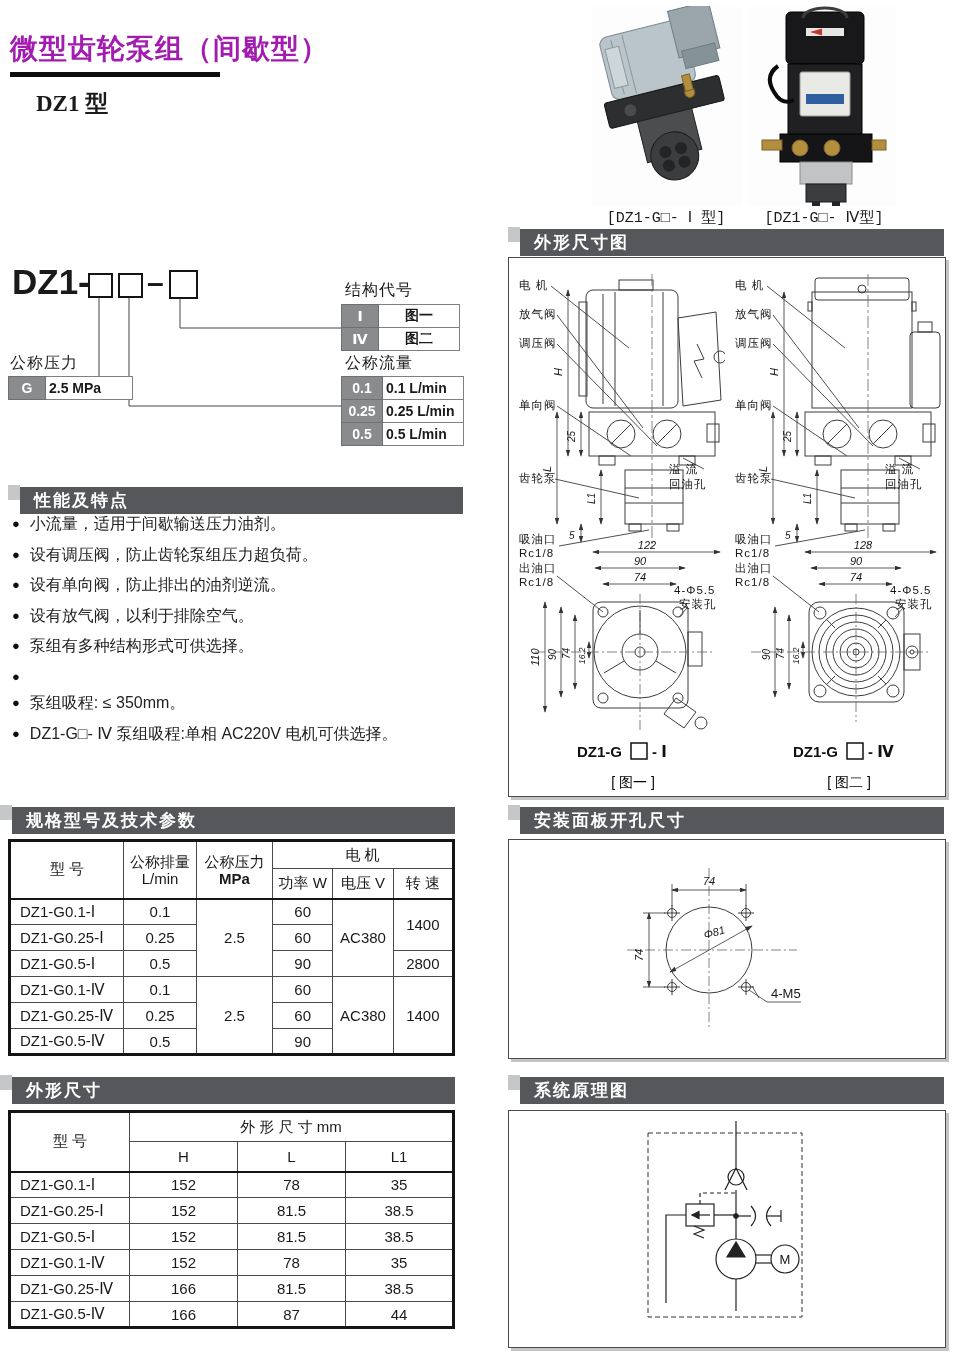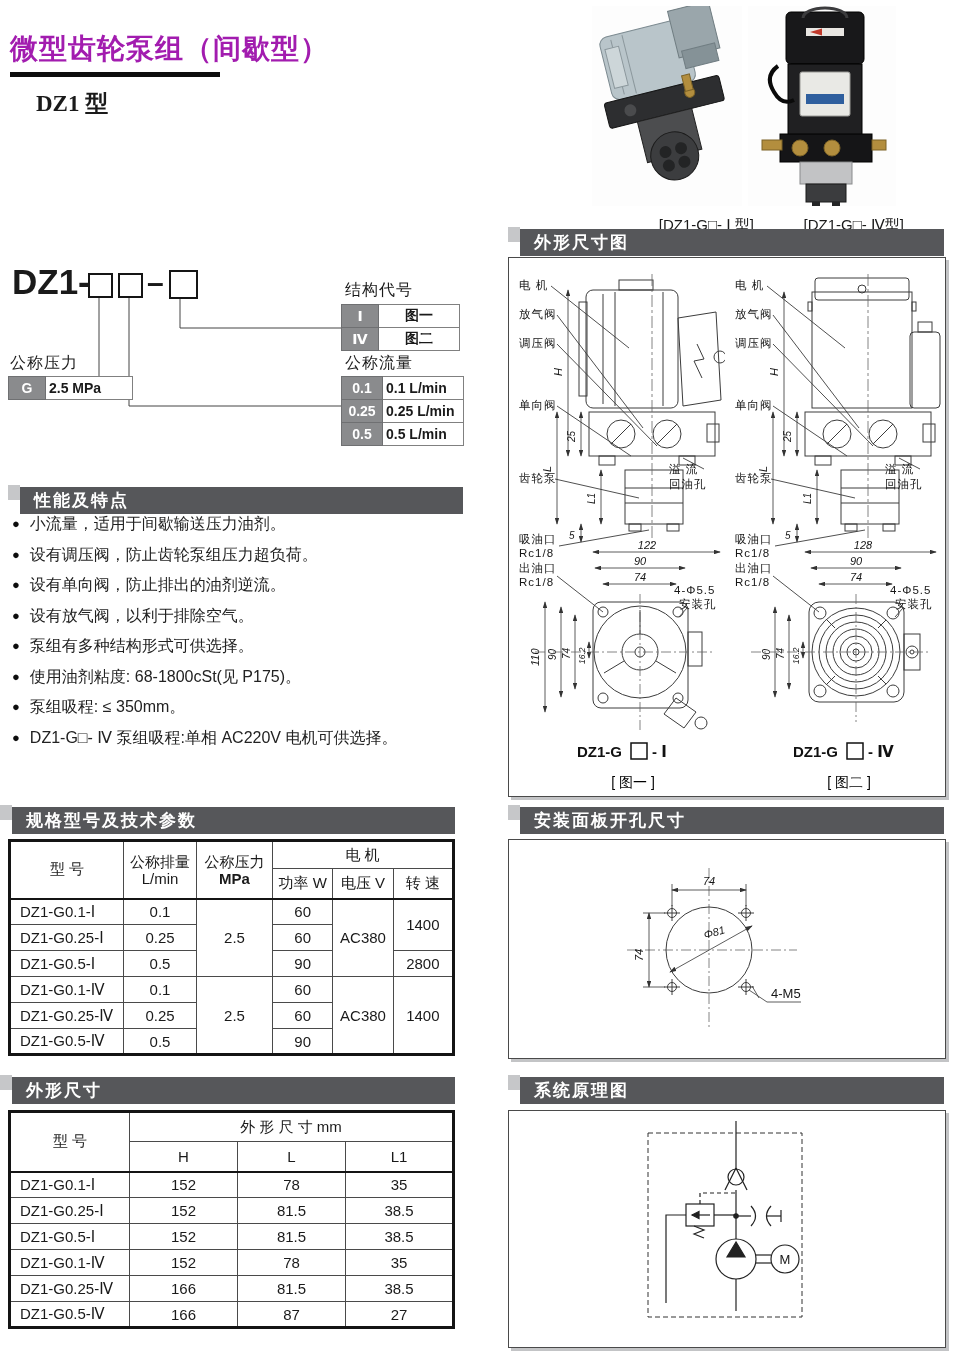--- a/index.html
+++ b/index.html
@@ -3,21 +3,21 @@
 <meta charset="utf-8">
 <style>
   html,body{margin:0;padding:0;background:#fff;}
   .page{position:relative;width:960px;height:1358px;background:#fff;overflow:hidden;
         font-family:"Liberation Sans","DejaVu Sans",sans-serif;color:#1a1a1a;}
   
   .title{position:absolute;left:10px;top:30px;font-size:28px;font-weight:900;letter-spacing:1px;color:#a21caf;}
   .title-rule{position:absolute;left:10px;top:72px;width:210px;height:5px;background:#0d0d0d;}
   .subtitle{position:absolute;left:36px;top:88px;font-size:23px;font-weight:bold;font-family:"Liberation Serif","DejaVu Serif",serif;}
   .photo{position:absolute;top:6px;height:200px;background:#fdfdfd;}
-  .caption{position:absolute;top:208px;font-size:15px;text-align:right;font-family:Liberation Sans, sans-serif;margin-top:8px;}
+  .caption{position:absolute;top:208px;font-size:15px;text-align:center;font-family:Liberation Mono, monospace;}
   
   .bar-wrap{position:absolute;height:27px;}
   .notch{position:absolute;left:0;top:-2px;width:12px;height:15px;background:#c6c7c9;}
   .bar{position:absolute;left:12px;right:0;top:0;bottom:0;background:#56575a;color:#fff;
        font-size:17px;font-weight:bold;line-height:27px;padding-left:14px;letter-spacing:2px;}
   
   .mc{position:absolute;left:0;top:256px;width:470px;height:230px;}
   .mc-prefix{position:absolute;left:12px;top:6px;font-size:35px;font-weight:bold;letter-spacing:0;}
   .codebox{position:absolute;width:21px;height:21px;border:2.5px solid #151515;background:#fff;}
   .mc-dash{position:absolute;font-size:30px;font-weight:bold;}
@@ -200,21 +200,20 @@
     <div class="feat">
         <span class="dot">●</span>
         <span>设有放气阀，以利于排除空气。</span>
       </div>
     <div class="feat">
         <span class="dot">●</span>
         <span>泵组有多种结构形式可供选择。</span>
       </div>
     <div class="feat">
         <span class="dot">●</span>
-        <span>使用油剂粘度: 68-1800cSt(见 P175)。</span>
       </div>
     <div class="feat">
         <span class="dot">●</span>
         <span>泵组吸程: ≤ 350mm。</span>
       </div>
     <div class="feat">
         <span class="dot">●</span>
         <span>DZ1-G□- Ⅳ 泵组吸程:单相 AC220V 电机可供选择。</span>
       </div>
   </div>
@@ -316,21 +315,21 @@
     <tr style="height:26px;">
       <td class="mcol">DZ1-G0.25-Ⅳ</td>
       <td>166</td>
       <td>81.5</td>
       <td>38.5</td>
     </tr>
     <tr style="height:26px;">
       <td class="mcol">DZ1-G0.5-Ⅳ</td>
       <td>166</td>
       <td>87</td>
-      <td>27</td>
+      <td>44</td>
     </tr>
   </tbody>
     </table>
 
   <div class="dbox outline-box">
 
     <svg style="position:absolute;left:2px;top:2px;" width="214" height="532" viewBox="0 0 214 532">
       <defs>
           <marker id="ar1" markerWidth="9" markerHeight="6" refX="8" refY="3" orient="auto-start-reverse">
             <path d="M0,0 L9,3 L0,6 z" fill="#333"></path>

